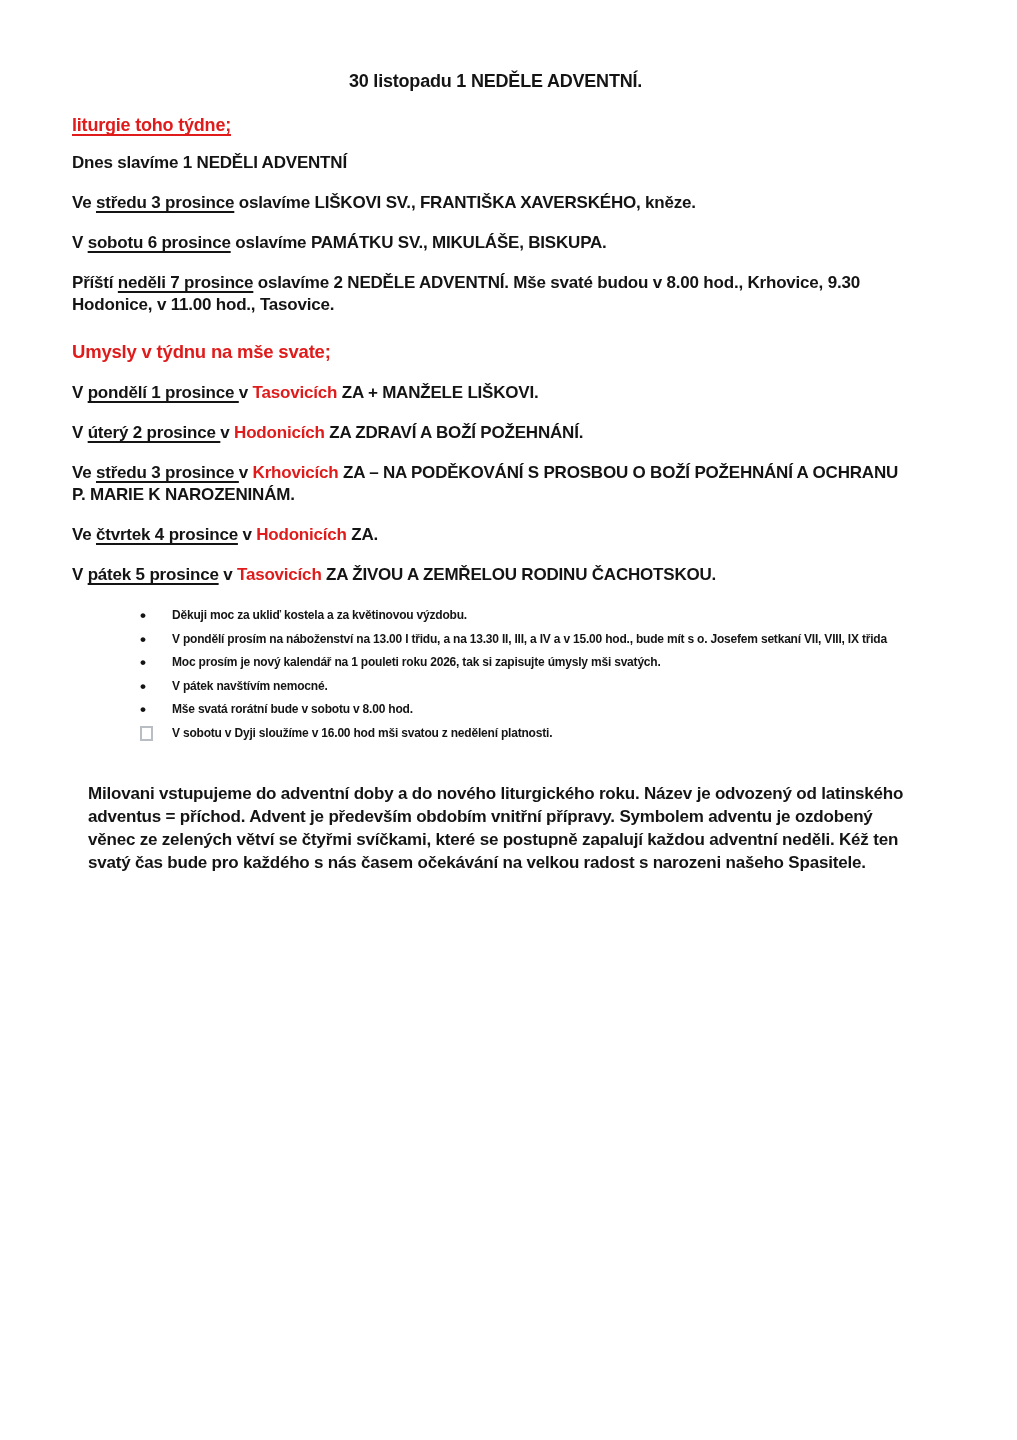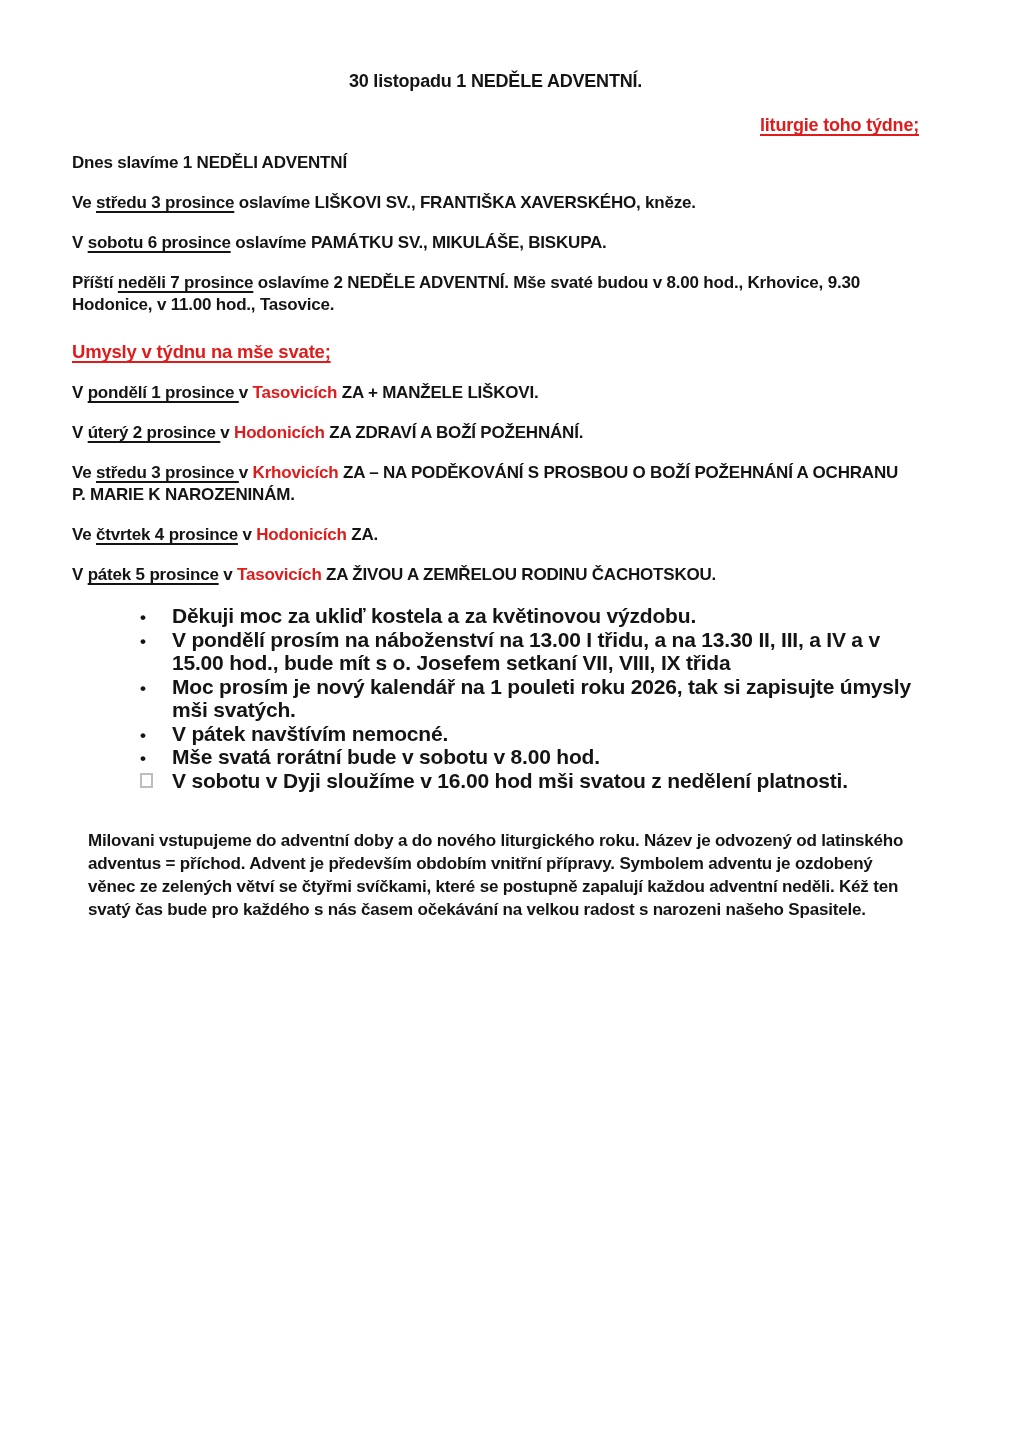--- a/index.html
+++ b/index.html
@@ -18,56 +18,55 @@
   }
   .title {
     margin: 0;
     text-align: center;
     font-size: 18px;
     line-height: 22px;
     color: #141414;
   }
   .subtitle {
     margin: 22px 0 16px 0;
-    text-align: right;
+    text-align: left;
     font-size: 18px;
     line-height: 22px;
     color: #e01b1b;
     text-decoration: underline;
     text-decoration-thickness: 2px;
     text-underline-offset: 3px;
     text-decoration-skip-ink: none;
   }
   p.body-par {
     margin: 0 14px 18px 0;
     font-size: 17px;
     line-height: 22px;
   }
   .section-heading {
     margin: 24px 0 18px 0;
     font-size: 18.5px;
     line-height: 24px;
     color: #e01b1b;
-    text-decoration: underline;
     text-decoration-thickness: 2px;
     text-underline-offset: 3px;
     text-decoration-skip-ink: none;
   }
   span.u {
     text-decoration: underline;
     text-decoration-thickness: 2px;
     text-underline-offset: 3px;
     text-decoration-skip-ink: none;
   }
   span.red { color: #e01b1b; }
   ul.announcements {
     list-style: none;
     margin: 4px 0 0 68px;
     padding: 0;
-    font-size: 21px;
+    font-size: 12px;
     line-height: 23.5px;
   }
   ul.announcements li {
     position: relative;
     padding-left: 32px;
     margin: 0;
   }
   .marker {
     position: absolute;
     left: 0;

